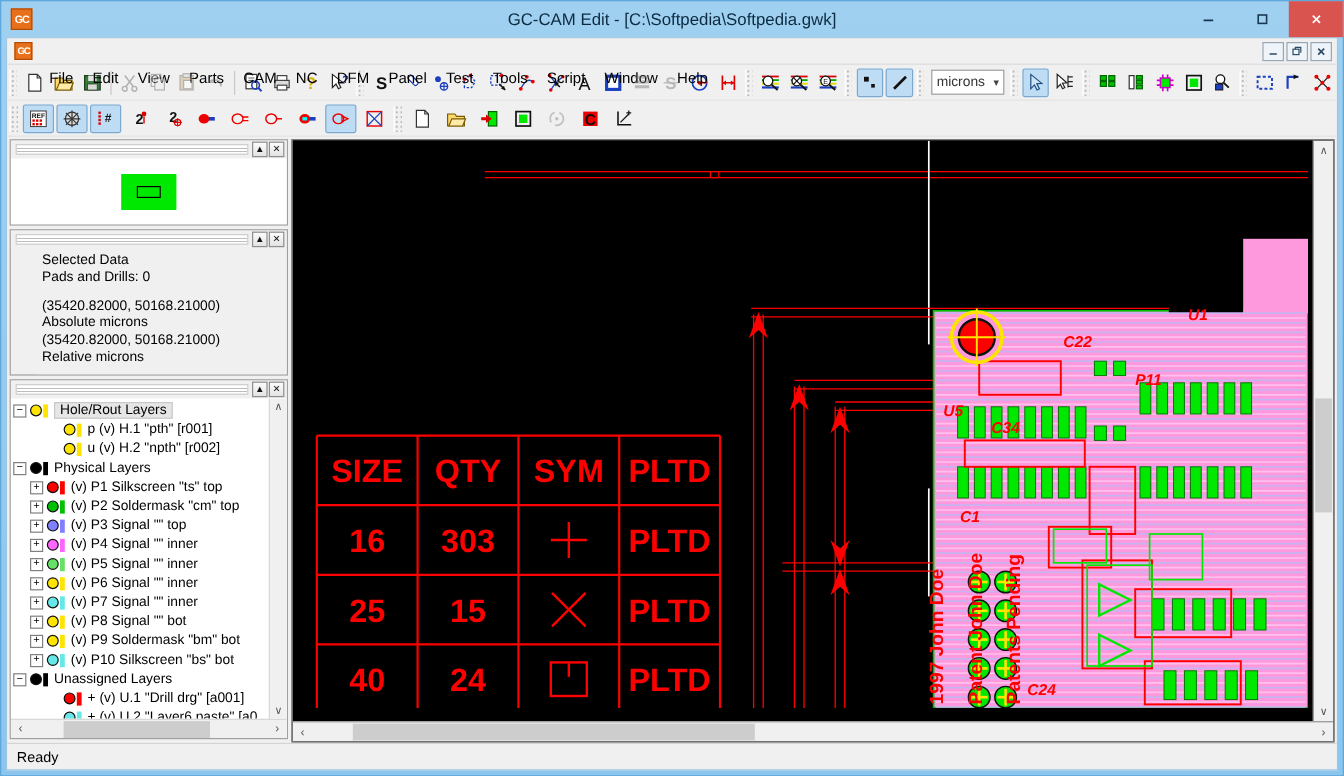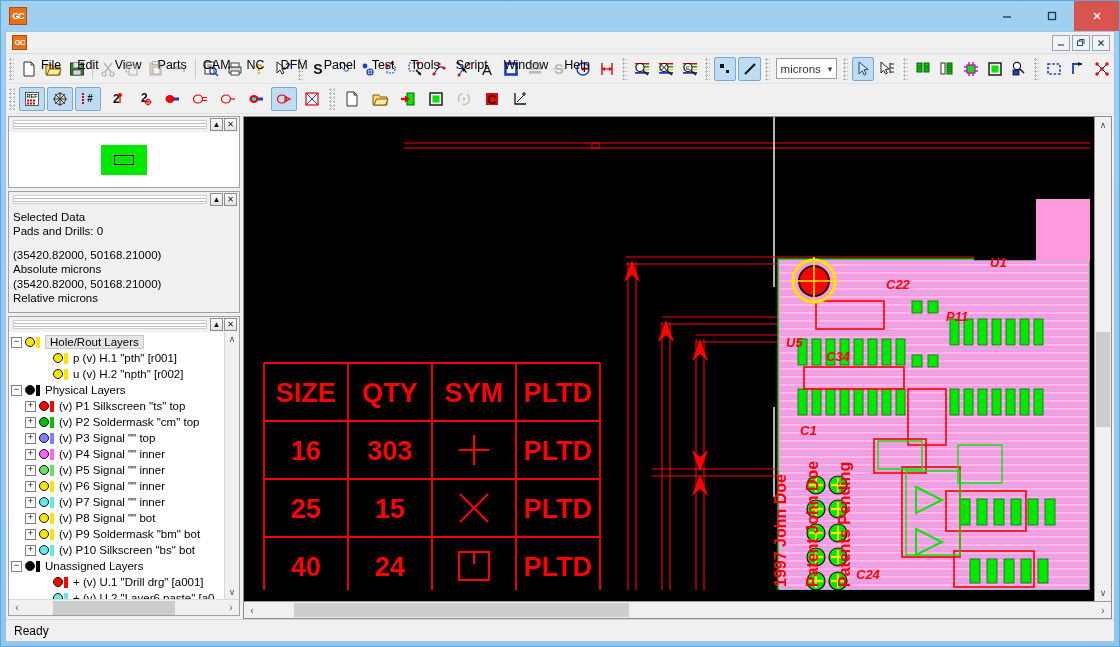--- a/index.html
+++ b/index.html
@@ -155,21 +155,21 @@
     display: flex; align-items: center; justify-content: center;
   }
   .pcb-thumb-inner {
     width: 20px; height: 10px; border: 1.5px solid #000; background: #00e800;
   }
 
   
   .info-pane { height: 122px; flex: 0 0 122px; }
   .info-body {
     background: #f0f0f0; padding: 3px 4px; font-size: 11.5px;
-    color: #000; line-height: 1.26;
+    color: #000; line-height: 1.26; margin-left: 22px;
   }
   .info-body div { white-space: nowrap; overflow: hidden; }
   .info-gap { height: 9px; }
 
   
   .tree-pane { flex: 1; }
   .tree-body { background: #fff; display: flex; flex-direction: column; }
   .tree-scrollwrap { flex: 1; display: flex; overflow: hidden; }
   .tree-list {
     flex: 1; overflow: hidden; padding: 2px 0 0 2px;
@@ -248,20 +248,21 @@
   }
   text { font-family: "Liberation Sans", sans-serif; }
 </style>
 </head>
 <body>
 
 <div class="app-window">
 
   <div class="titlebar">
     <div class="app-logo">GC</div>
+    <div class="titlebar-text">GC-CAM Edit - [C:\Softpedia\Softpedia.gwk]</div>
     <div class="win-btns">
       <div class="win-btn">
         <svg width="14" height="14" viewBox="0 0 14 14">
             <line x1="3" y1="8" x2="11" y2="8" stroke="#16374f" stroke-width="1.3"></line>
           </svg>
       </div>
       <div class="win-btn">
         <svg width="14" height="14" viewBox="0 0 14 14">
             <rect x="3.5" y="3.5" width="7" height="7" fill="none" stroke="#16374f" stroke-width="1.3"></rect>
           </svg>

